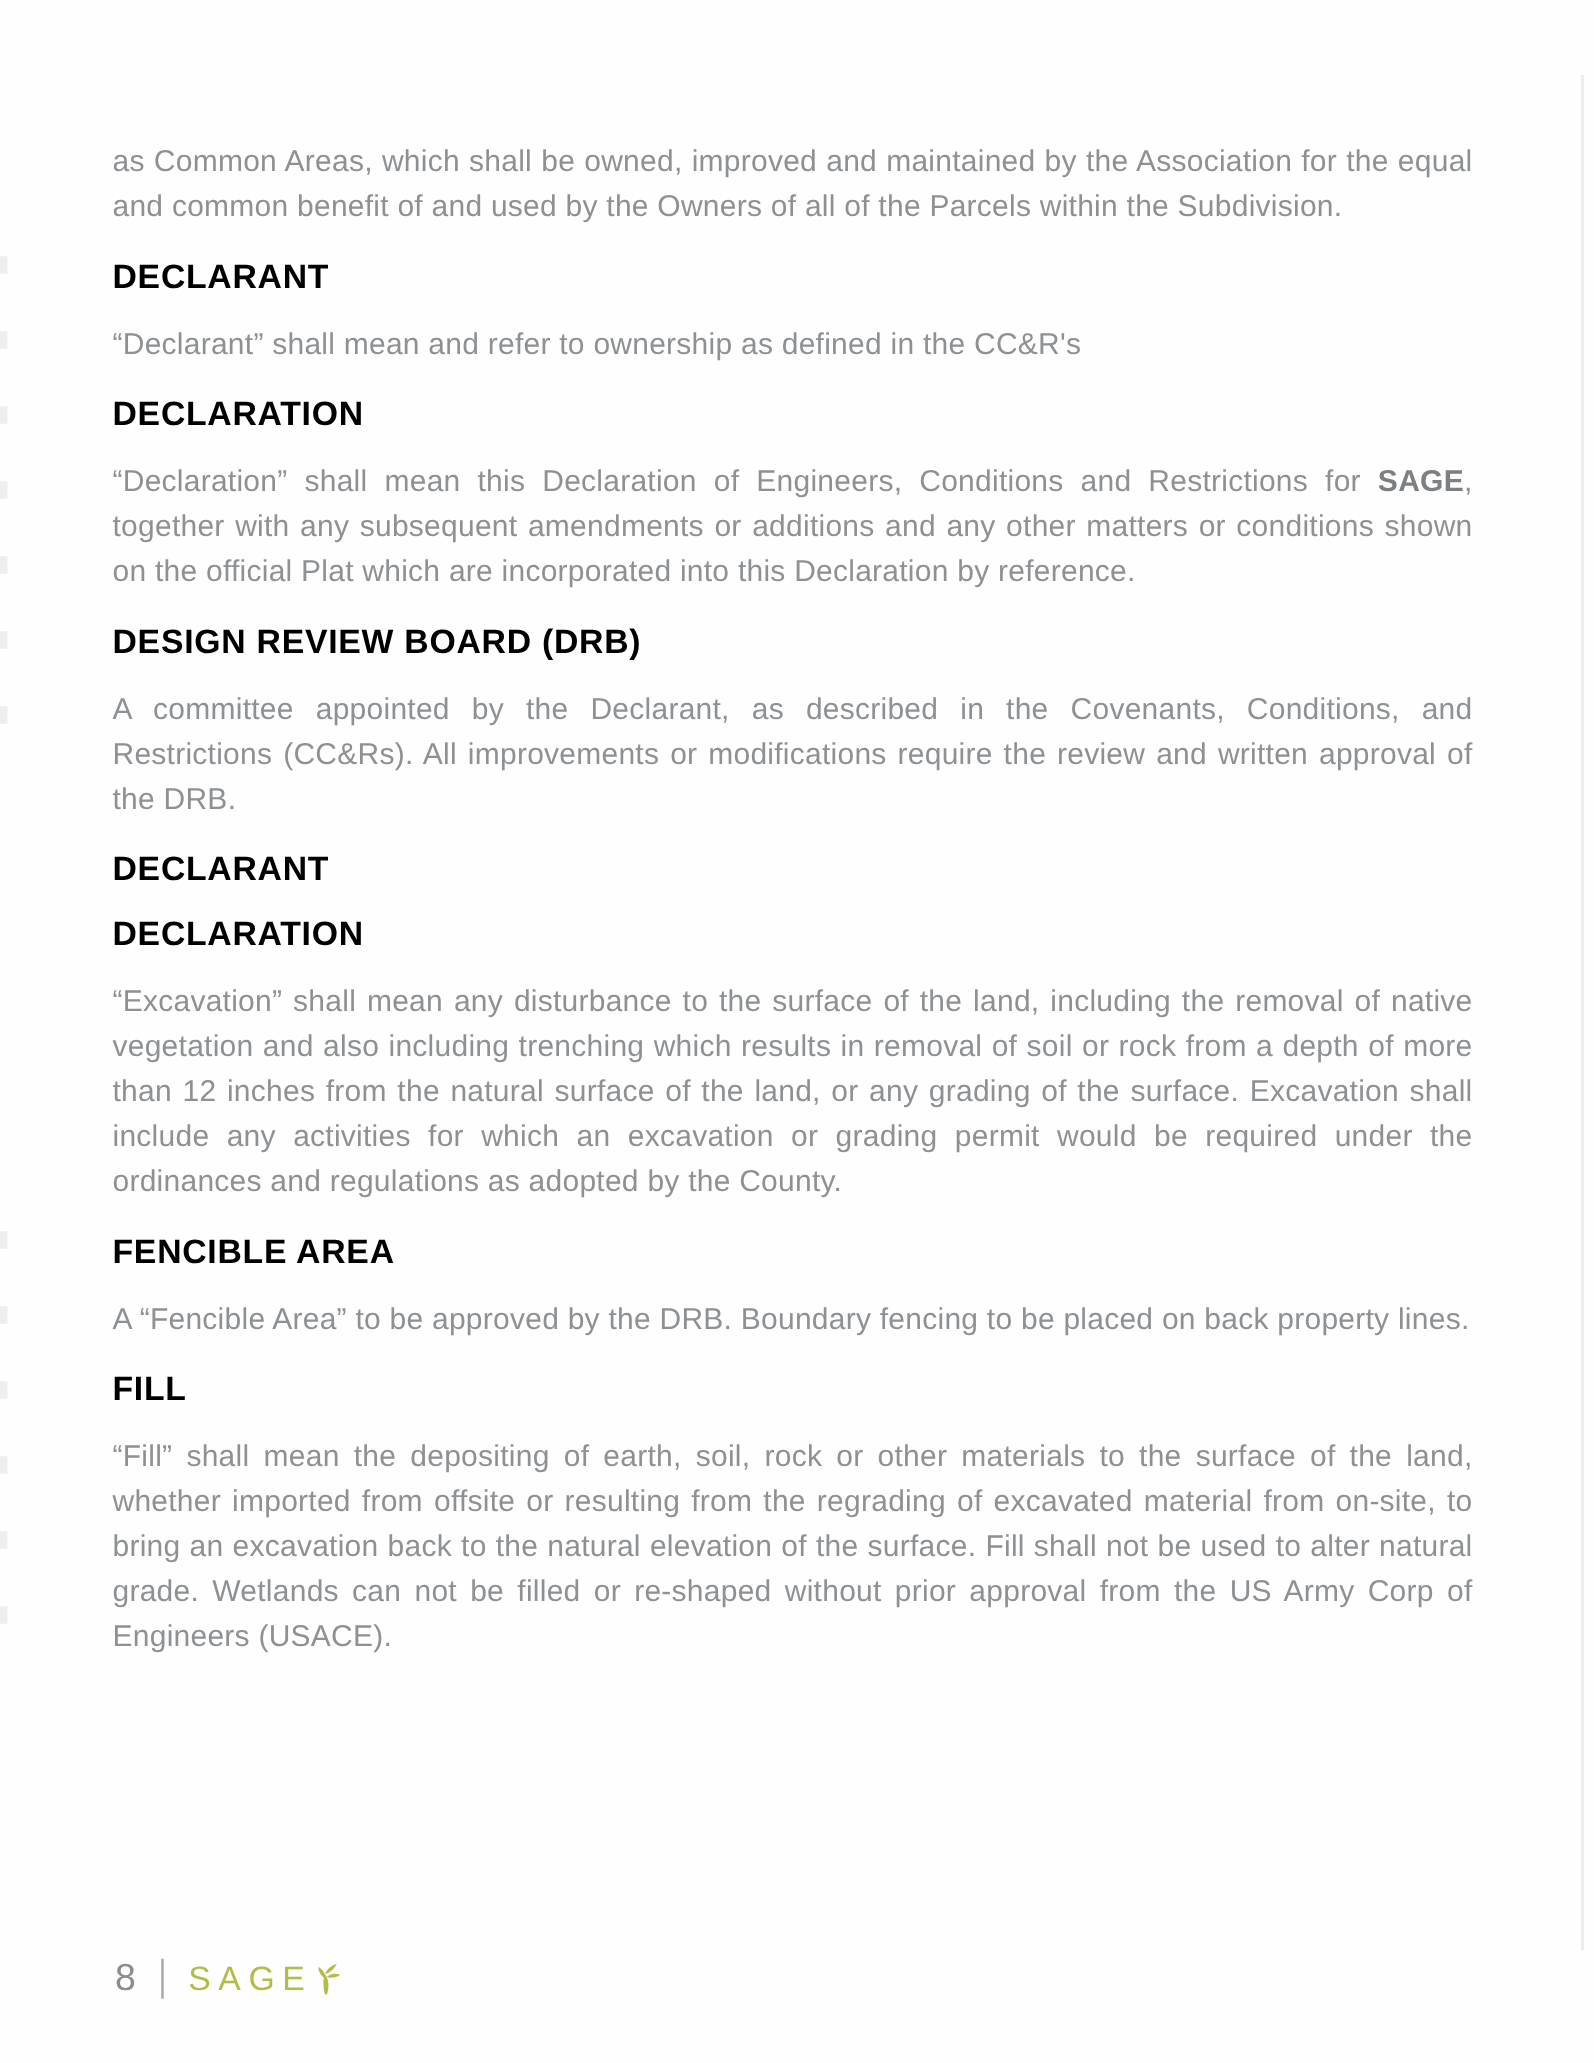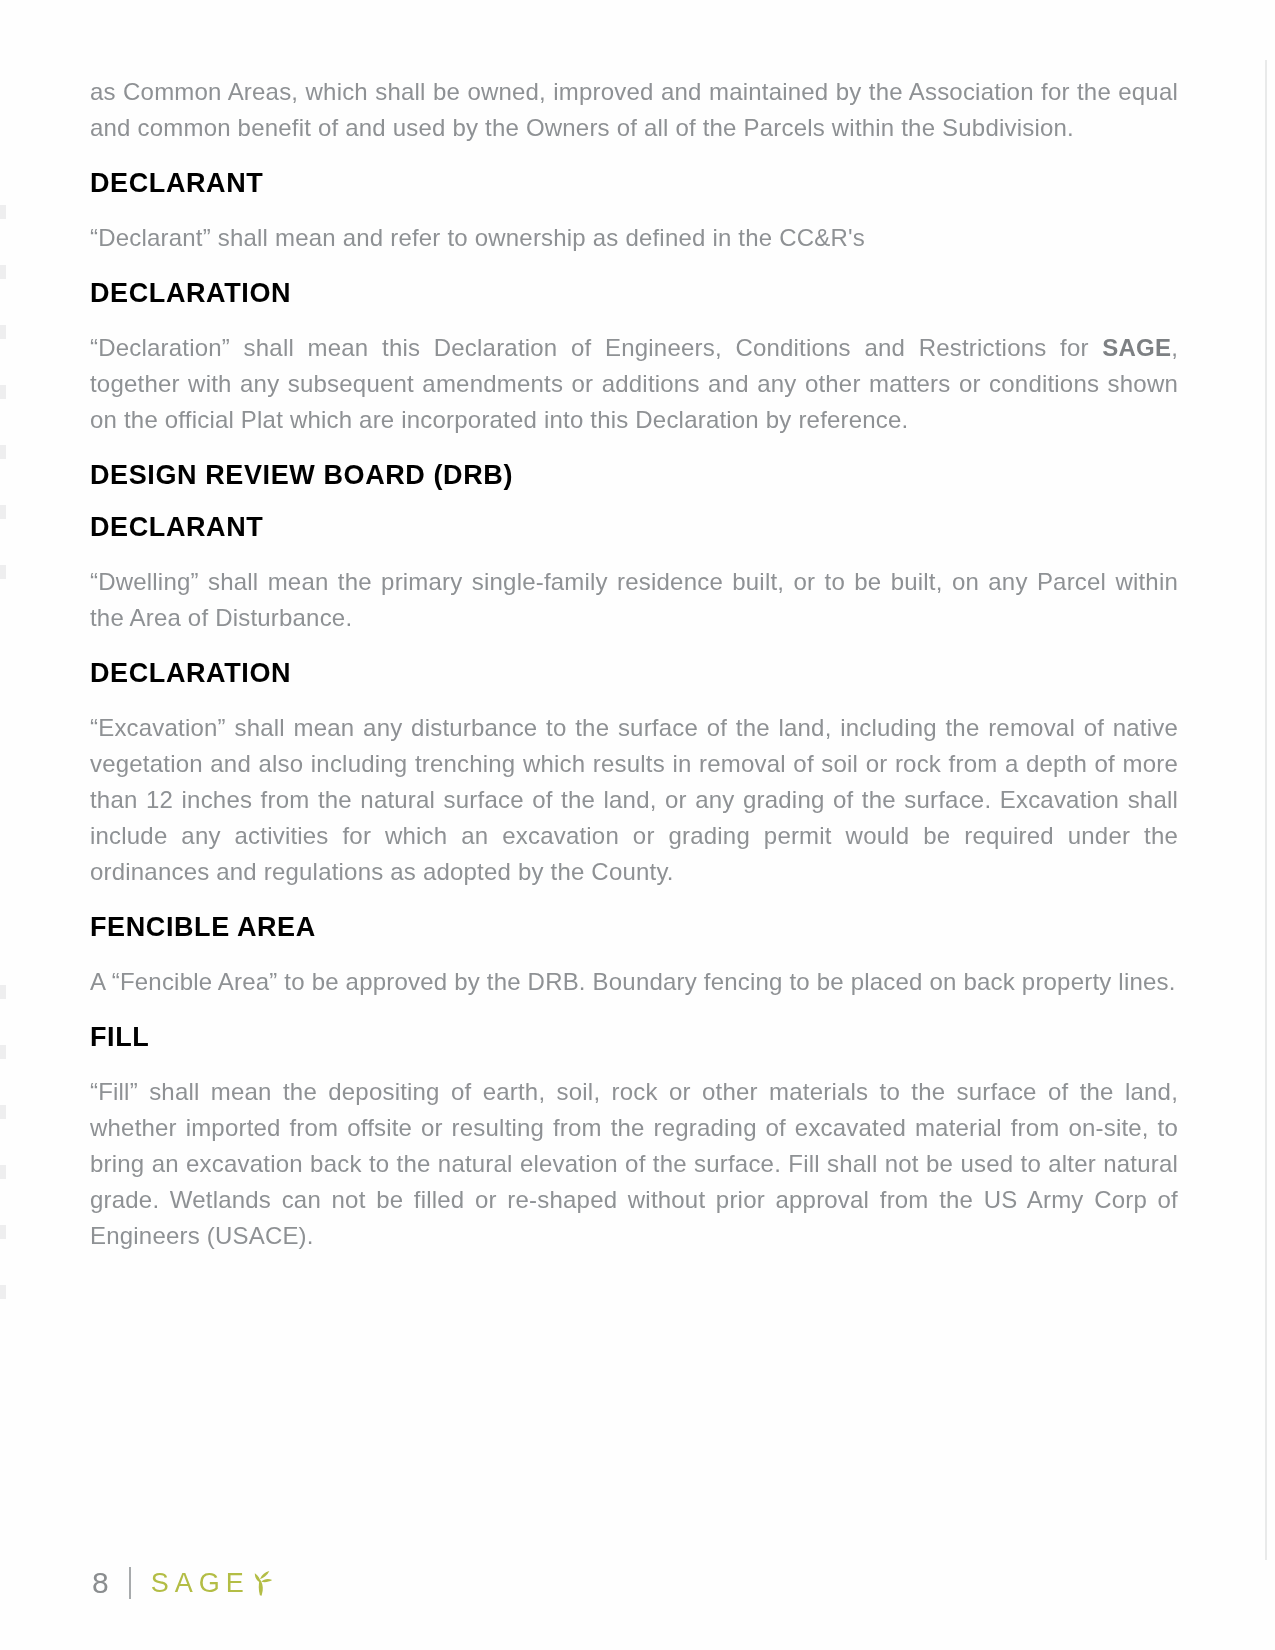--- a/index.html
+++ b/index.html
@@ -9,21 +9,21 @@
     height: 1650px;
     margin: 0 auto;
     background: #fefefe;
     overflow: hidden;
     font-family: "Liberation Sans", sans-serif;
   }
   .content {
     position: absolute;
     top: 0; left: 90px;
     width: 1088px;
-    padding-top: 74px;
+    padding-top: 112px;
   }
   .body-para {
     margin: 0;
     font-size: 24px;
     line-height: 36px;
     color: #8e9194;
     letter-spacing: 0.2px;
     text-align: justify;
     font-weight: 400;
   }
@@ -108,25 +108,25 @@
       <p class="body-para">“Declarant” shall mean and refer to ownership as defined in the CC&amp;R's</p>
     </section>
 
     <section>
       <h2 class="section-heading">DECLARATION</h2>
       <p class="body-para"><span>“Declaration” shall mean this Declaration of Engineers, Conditions and Restrictions for </span><strong class="bold-brand">SAGE</strong><span>, together with any subsequent amendments or additions and any other matters or conditions shown on the official Plat which are incorporated into this Declaration by reference.</span></p>
     </section>
 
     <section>
       <h2 class="section-heading">DESIGN REVIEW BOARD (DRB)</h2>
+      <p class="body-para">A committee appointed by the Declarant, as described in the Covenants, Conditions, and Restrictions (CC&amp;Rs).  All improvements or modifications require the review and written approval of the DRB.</p>
     </section>
 
     <section>
       <h2 class="section-heading">DECLARANT</h2>
-      <p class="body-para">“Dwelling” shall mean the primary single-family residence built, or to be built, on any Parcel within the Area of Disturbance.</p>
     </section>
 
     <section>
       <h2 class="section-heading">DECLARATION</h2>
       <p class="body-para">“Excavation” shall mean any disturbance to the surface of the land, including the removal of native vegetation and also including trenching which results in removal of soil or rock from a depth of more than 12 inches from the natural surface of the land, or any grading of the surface. Excavation shall include any activities for which an excavation or grading permit would be required under the ordinances and regulations as adopted by the County.</p>
     </section>
 
     <section>
       <h2 class="section-heading">FENCIBLE AREA</h2>
       <p class="body-para">A “Fencible Area” to be approved by the DRB. Boundary fencing to be placed on back property lines.</p>

